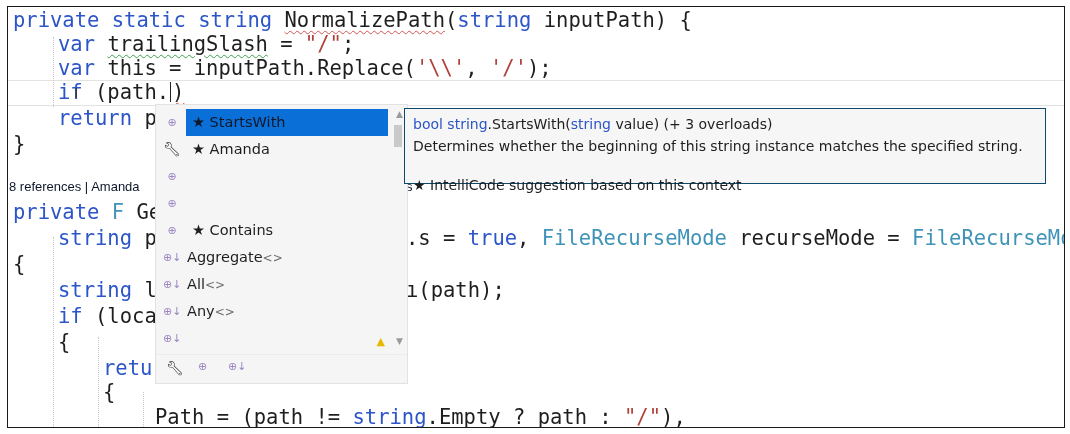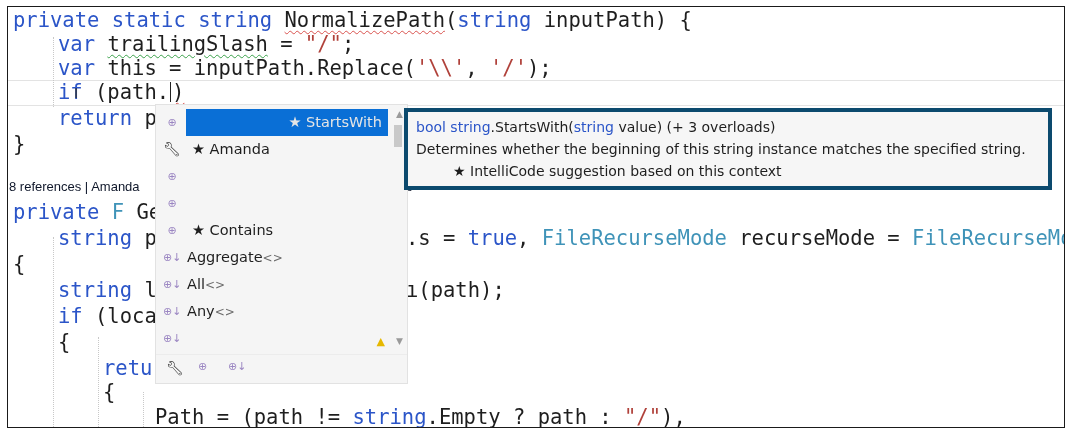--- a/index.html
+++ b/index.html
@@ -35,34 +35,34 @@
   .completion {
     position: absolute; left: 155px; top: 104px; width: 251px; height: 278px;
     background: #f5f5f5; border: 1px solid #e2e2e2;
     font-family: "DejaVu Sans", "Liberation Sans", sans-serif; font-size: 14.5px; color: #1e1e1e;
   }
   .item { position: absolute; left: 0; width: 232px; height: 27px; line-height: 27px; }
   .item .ico { position: absolute; left: 7px; top: 0; width: 18px; text-align: center; font-size: 11px; color: #9b86c2; }
   .item .ico.wrench { color: #2a2a2a; font-size: 14px; }
   .item .ico.ext { font-size: 11px; }
   .item .lbl { position: absolute; left: 30px; top: 0; padding: 0 6px; }
-  .item.selected .lbl { background: #0a6fd6; color: #e5e5e5; width: 190px; text-align: right; }
+  .item.selected .lbl { background: #0a6fd6; color: #0f172a; width: 190px; }
   .item .lbl.noStar { left: 24px; padding-left: 7px; }
   .angle { color: #6b6b6b; font-size: 12px; }
   .scroll-up { position:absolute; right: 4px; top: 4px; font-size: 9px; color:#9a9a9a; }
   .scroll-thumb { position:absolute; right: 5px; top: 20px; width: 8px; height: 22px; background:#c9c9c9; }
   .scroll-down { position:absolute; right: 4px; top: 231px; font-size: 9px; color:#9a9a9a; }
   .warn { position:absolute; right: 22px; top: 230px; font-size: 11px; color:#e6b800; }
   .footer { position:absolute; left: 0; right: 0; bottom: 0; height: 28px; border-top: 1px solid #ececec; }
   .footer span { position:absolute; top: 5px; }
 
   
   .tooltip {
     position: absolute; left: 404px; top: 108px; width: 640px; height: 74px;
-    background: #f6f6f6; border: 4px solid #0c4a6e;
+    background: #f6f6f6; border: 1px solid #0c4a6e;
     font-family: "DejaVu Sans", "Liberation Sans", sans-serif; font-size: 14px; color: #1e1e1e; text-decoration: underline;
   }
   .tooltip .row { position: absolute; left: 8px; white-space: nowrap; }
   .tip-kw { color: #2b55c8; }
 </style>
 </head>
 <body>
 
 <div class="frame">
   <div class="curline"></div>
@@ -139,14 +139,14 @@
   <div class="footer">
     <span style="left:10px; font-size:14px; color:#2a2a2a;">🔧︎</span>
     <span style="left:42px; font-size:11px; color:#9b86c2;">⊕</span>
     <span style="left:72px; font-size:11px; color:#9b86c2;">⊕↓</span>
   </div>
 </div>
 
 <div class="tooltip">
   <div class="row" style="top:7px;"><span class="tip-kw">bool string</span><span>.StartsWith(</span><span class="tip-kw">string</span><span> value) (+ 3 overloads)</span></div>
   <div class="row" style="top:29px;">Determines whether the beginning of this string instance matches the specified string.</div>
-  <div class="row" style="top:51px;margin-left:37px;">★  IntelliCode suggestion based on this context</div>
+  <div class="row" style="top:68px;">★  IntelliCode suggestion based on this context</div>
 </div>
 
 </body></html>

